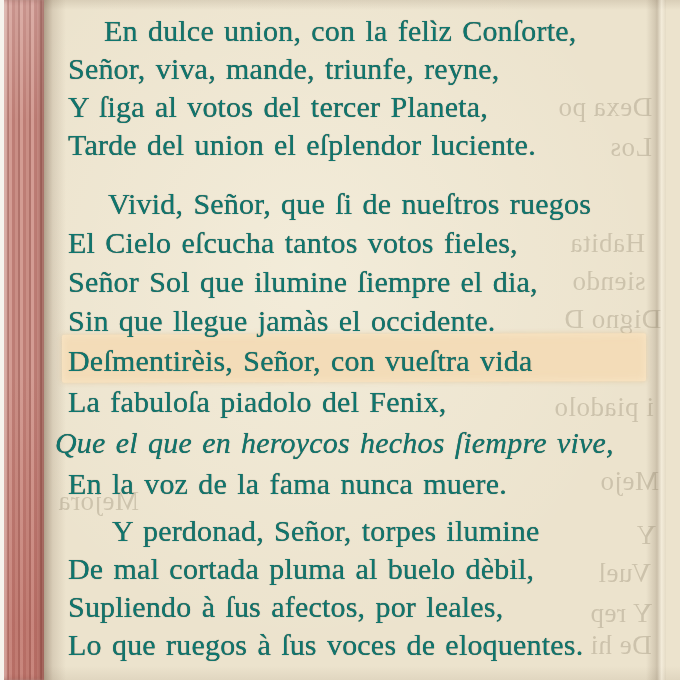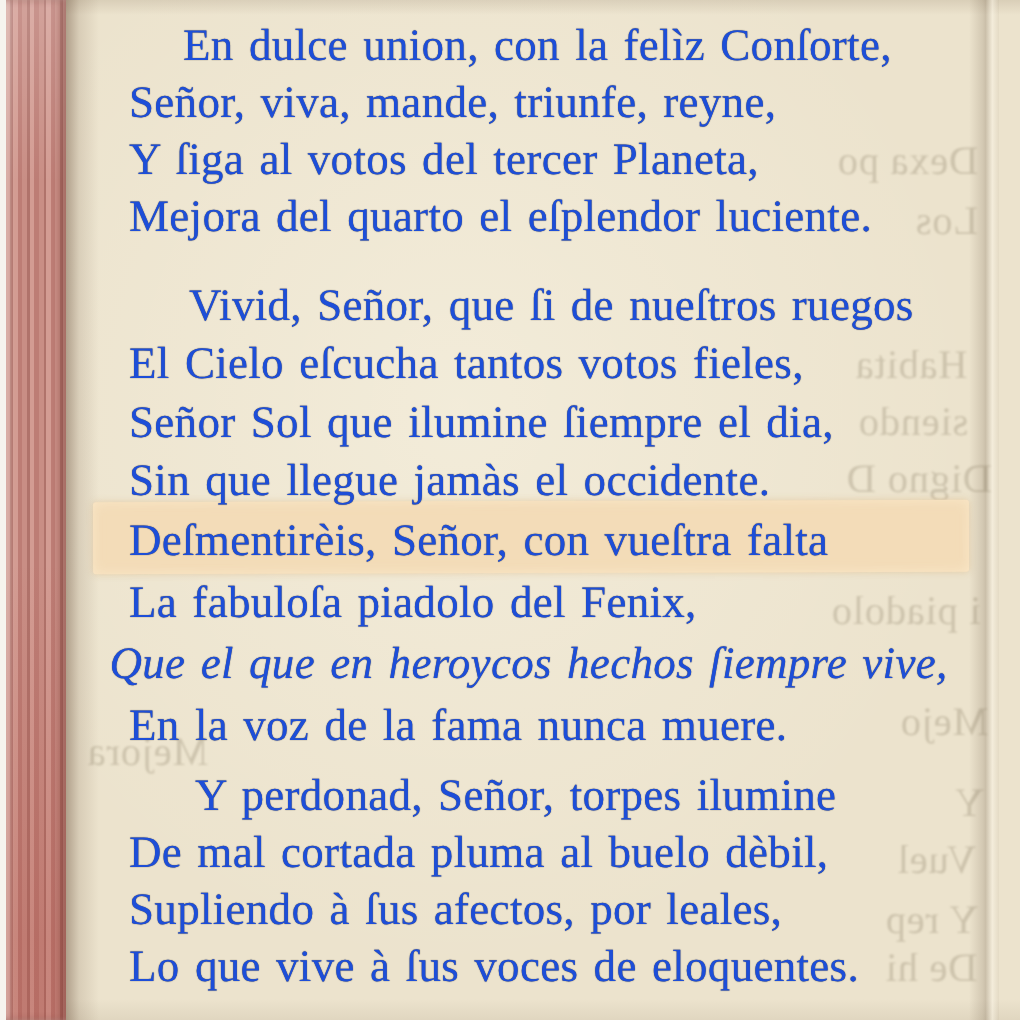--- a/index.html
+++ b/index.html
@@ -46,23 +46,23 @@
   }
   
   .highlight{
     position:absolute;left:62px;top:334px;width:584px;height:48px;
     background:#f3dcb8;
     border-radius:2px;
     box-shadow:0 0 5px rgba(214,175,120,0.45), inset 0 0 8px rgba(255,238,210,0.6);
     transform:rotate(-0.15deg);
   }
   .stanza{
-    position:absolute;left:86px;
+    position:absolute;left:68px;
     font-size:30px;line-height:38px;white-space:nowrap;
-    color:#1d4ed8;
+    color:#0f766e;
     text-shadow:0 0 0.7px rgba(45,36,26,0.85);
     word-spacing:2.5px;letter-spacing:0.2px;
   }
   #stanza-1{top:12px;}
   #stanza-2{top:184px;line-height:39px;}
   #stanza-3{top:340px;line-height:41px;}
   #stanza-4{top:512px;}
   .in36{padding-left:36px;} .in40{padding-left:40px;} .in44{padding-left:44px;}
   .pull-left{margin-left:-13px;font-style:italic;}
   
@@ -97,36 +97,36 @@
   <div class="ghost" style="left:598px;top:558px">Vuel</div>
   <div class="ghost" style="left:590px;top:598px">Y rep</div>
   <div class="ghost" style="left:590px;top:630px">De hi</div>
 
   <div class="highlight"></div>
 
   <div class="stanza" id="stanza-1">
     <div class="line in36">En dulce union, con la felìz Conſorte,</div>
     <div class="line">Señor, viva, mande, triunfe, reyne,</div>
     <div class="line">Y ſiga al votos del tercer Planeta,</div>
-    <div class="line">Mejora del quarto el eſplendor luciente.</div>
+    <div class="line">Tarde del union el eſplendor luciente.</div>
   </div>
 
   <div class="stanza" id="stanza-2">
     <div class="line in40">Vivid, Señor, que ſi de nueſtros ruegos</div>
     <div class="line">El Cielo eſcucha tantos votos fieles,</div>
     <div class="line">Señor Sol que ilumine ſiempre el dia,</div>
     <div class="line">Sin que llegue jamàs el occidente.</div>
   </div>
 
   <div class="stanza" id="stanza-3">
-    <div class="line">Deſmentirèis, Señor, con vueſtra falta</div>
+    <div class="line">Deſmentirèis, Señor, con vueſtra vida</div>
     <div class="line">La fabuloſa piadolo del Fenix,</div>
     <div class="line pull-left">Que el que en heroycos hechos ſiempre vive,</div>
     <div class="line">En la voz de la fama nunca muere.</div>
   </div>
 
   <div class="stanza" id="stanza-4">
     <div class="line in44">Y perdonad, Señor, torpes ilumine</div>
     <div class="line">De mal cortada pluma al buelo dèbil,</div>
     <div class="line">Supliendo à ſus afectos, por leales,</div>
-    <div class="line">Lo que vive à ſus voces de eloquentes.</div>
+    <div class="line">Lo que ruegos à ſus voces de eloquentes.</div>
   </div>
 </div>
 
 </body></html>

